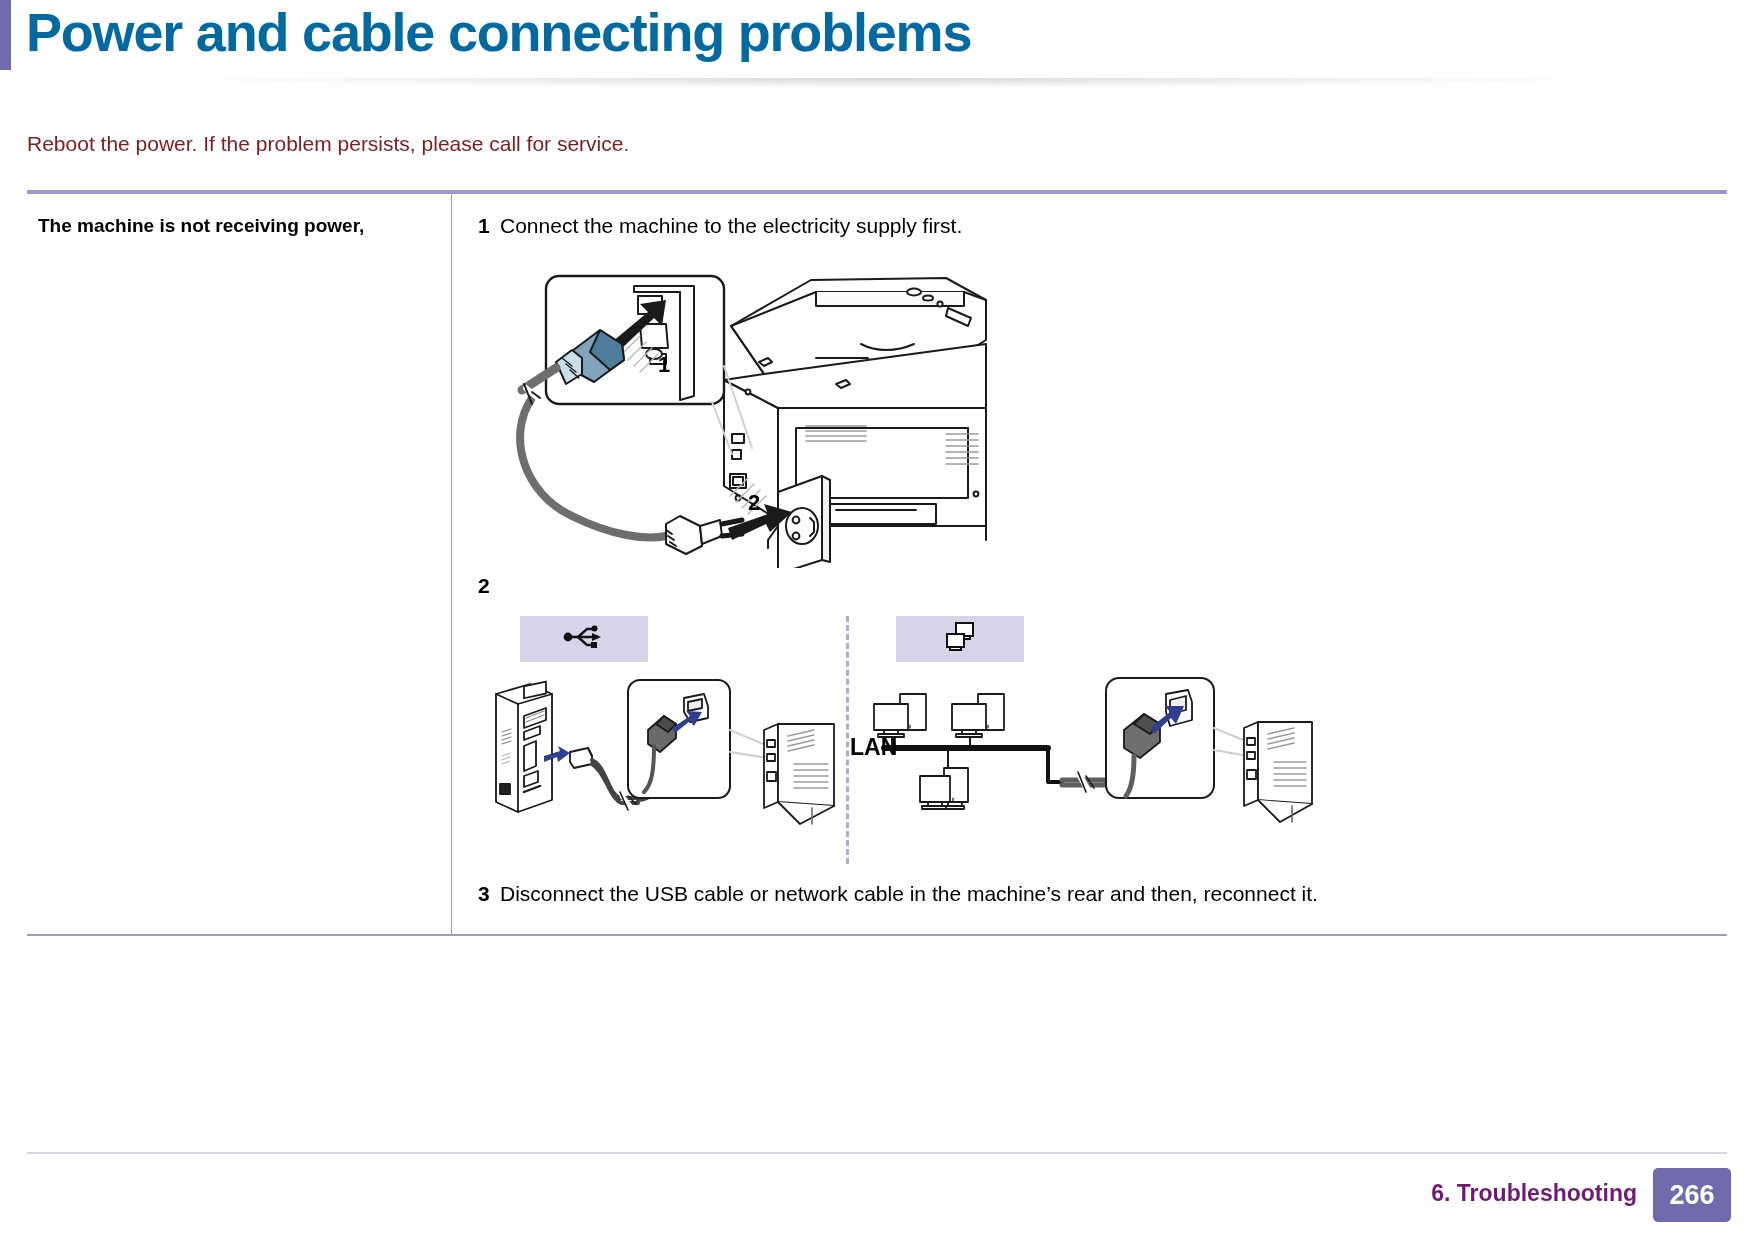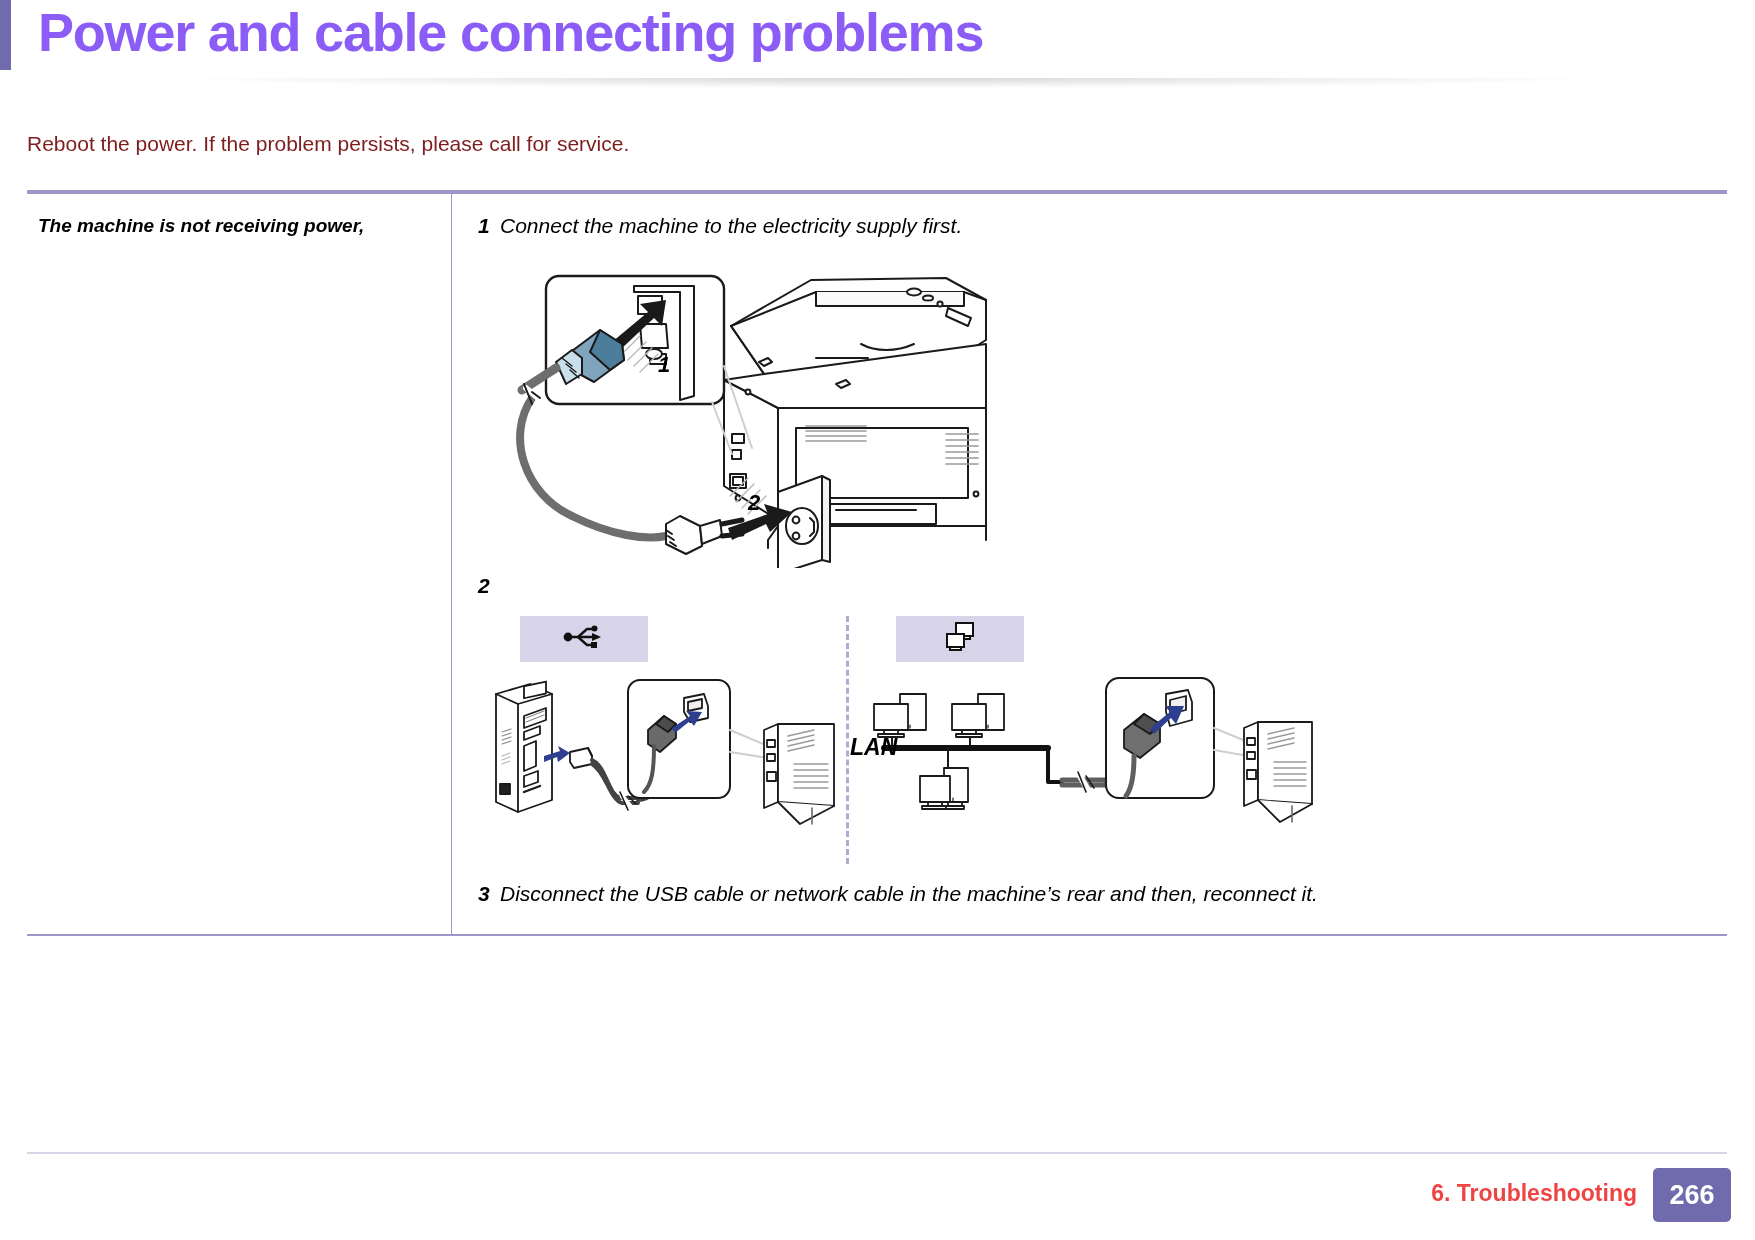--- a/index.html
+++ b/index.html
@@ -25,28 +25,28 @@
   }
   .header-accent-bar {
     position: absolute;
     left: 0; top: 0;
     width: 11px;
     height: 70px;
     background: #6f6bad;
   }
   .page-title {
     position: absolute;
-    left: 38px;
+    left: 26px;
     top: 2px;
     font-size: 54px;
     font-weight: bold;
     letter-spacing: -1.2px;
     white-space: nowrap;
     line-height: 60px;
-    color: #8b5cf6;
+    color: #0369a1;
   }
   .header-shadow {
     position: absolute;
     left: 20px;
     top: 78px;
     width: 1735px;
     height: 18px;
     background: radial-gradient(ellipse 900px 13px at 50% 0%, rgba(120,120,130,0.30) 0%, rgba(160,160,170,0.12) 55%, rgba(255,255,255,0) 80%);
     pointer-events: none;
   }
@@ -95,21 +95,20 @@
     flex: 1;
     display: flex;
     align-items: center;
     justify-content: center;
     font-size: 19px;
     font-weight: bold;
   }
   .table-body-row {
     display: flex;
     min-height: 740px;
-    font-style: italic;
   }
   .td-condition {
     width: 425px;
     box-sizing: border-box;
     padding: 18px 30px 0 11px;
     border-right: 1px solid #9c98c9;
   }
   .cond-line {
     font-size: 19px;
     font-weight: bold;
@@ -197,21 +196,21 @@
     width: 1700px;
     height: 2px;
     background: #d8d5e8;
   }
   .footer-chapter {
     position: absolute;
     right: 118px;
     top: 28px;
     font-size: 23px;
     font-weight: bold;
-    color: #ef4444;
+    color: #701a75;
     white-space: nowrap;
   }
   .footer-page {
     position: absolute;
     right: 24px;
     top: 16px;
     width: 78px;
     height: 54px;
     background: #6f6bad;
     border-radius: 5px;

